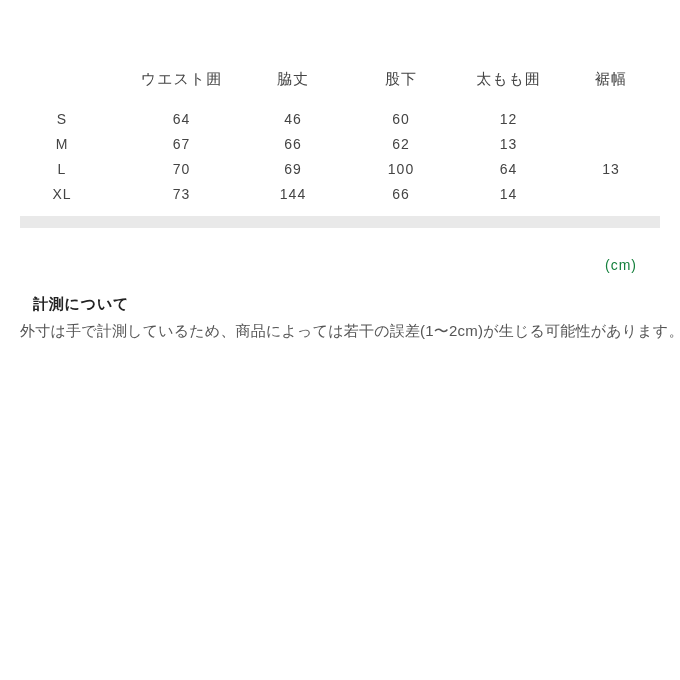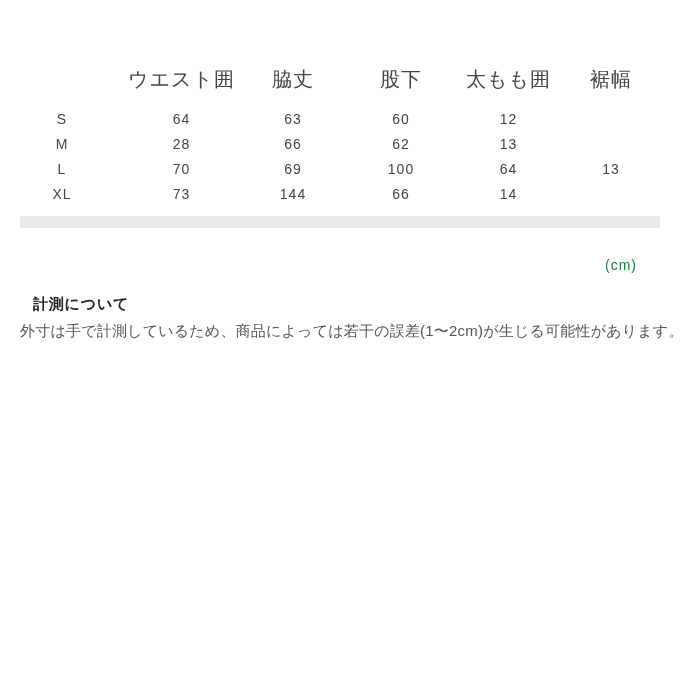--- a/index.html
+++ b/index.html
@@ -4,21 +4,21 @@
 <style>
   html,body{margin:0;padding:0;background:#ffffff;}
   .page{
     position:relative;width:680px;height:680px;background:#ffffff;overflow:hidden;
     font-family:"Liberation Sans","DejaVu Sans",sans-serif;
   }
   .grid{display:grid;grid-template-columns:104px 115px 108px 108px 107px 98px;}
   .size-table{position:absolute;left:20px;top:68px;width:640px;color:#444444;}
   .th{
     height:22px;line-height:22px;text-align:center;
-    font-size:20px;letter-spacing:1px;font-weight:normal;
+    font-size:15px;letter-spacing:1px;font-weight:normal;
   }
   .tbody{margin-top:17px;}
   .td{
     height:25px;line-height:25px;text-align:center;
     font-size:14px;letter-spacing:1px;
   }
   .col-size{padding-right:20px;}
   .divider-bar{
     position:absolute;left:20px;top:216px;width:640px;height:12px;
     background:#e9e9e9;
@@ -48,27 +48,27 @@
       <div class="th">脇丈</div>
       <div class="th">股下</div>
       <div class="th">太もも囲</div>
       <div class="th">裾幅</div>
     </div>
 
     <div class="tbody">
       <div class="grid">
         <div class="td col-size">S</div>
         <div class="td">64</div>
-        <div class="td">63</div>
+        <div class="td">46</div>
         <div class="td">60</div>
         <div class="td">12</div>
       </div>
       <div class="grid">
         <div class="td col-size">M</div>
-        <div class="td">28</div>
+        <div class="td">67</div>
         <div class="td">66</div>
         <div class="td">62</div>
         <div class="td">13</div>
       </div>
       <div class="grid">
         <div class="td col-size">L</div>
         <div class="td">70</div>
         <div class="td">69</div>
         <div class="td">100</div>
         <div class="td">64</div>

